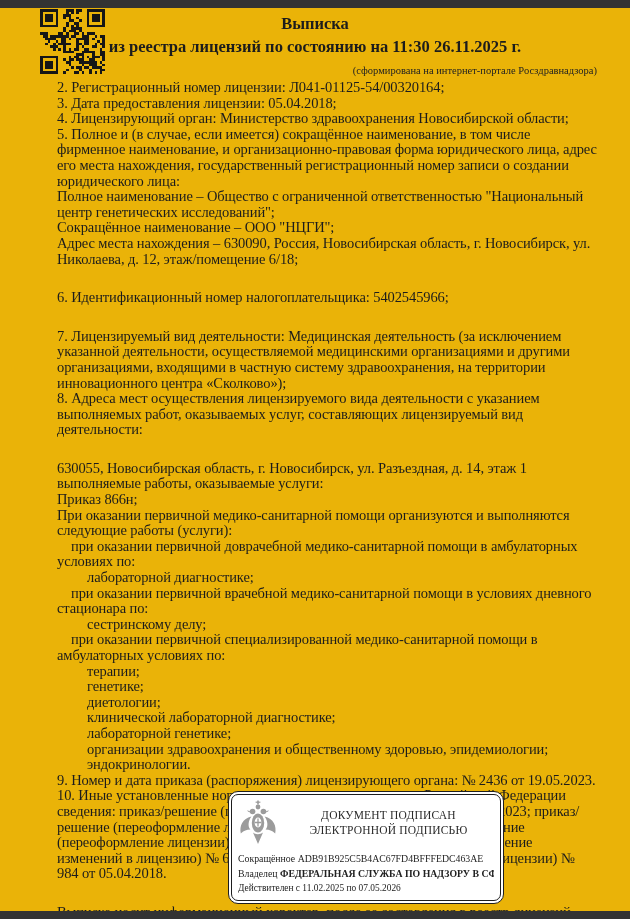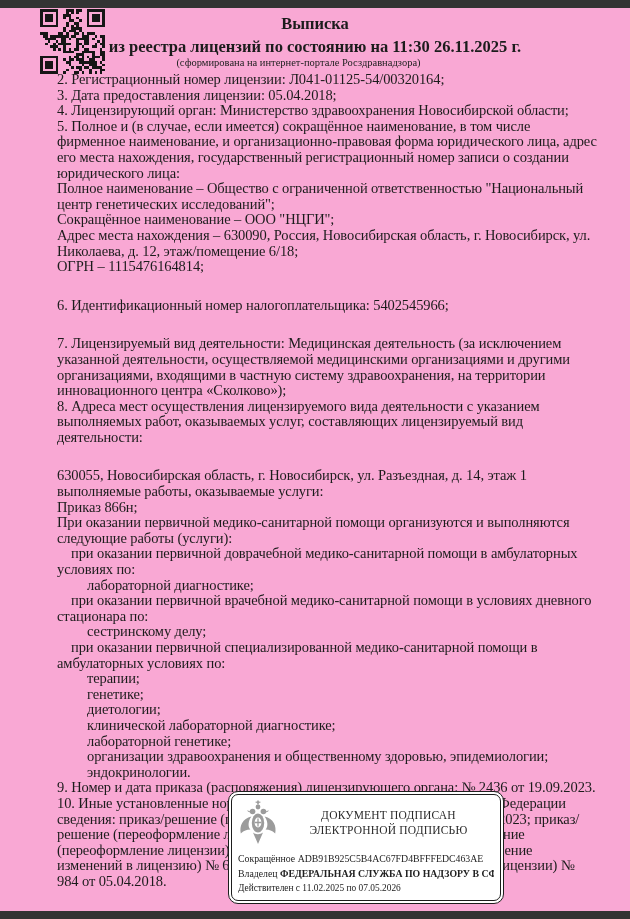--- a/index.html
+++ b/index.html
@@ -1,32 +1,32 @@
 <!DOCTYPE html>
 <html><head>
 <meta charset="utf-8">
 <style>
   html,body{margin:0;padding:0;background:#e8e8e8;}
   .screen{
     position:relative;width:630px;height:919px;margin:0 auto;
-    background:#f9a8d4;overflow:hidden;
+    background:#eab308;overflow:hidden;
     font-family:"Liberation Serif","DejaVu Serif",serif;
     color:#1c1c1c;
   }
   .edge-bar{position:absolute;left:0;width:630px;height:8px;background:#333;}
   .edge-bar.top{top:0;}
   .edge-bar.bottom{bottom:0;}
 
   .qr{position:absolute;left:40px;top:9px;width:65px;height:65px;}
   .qr svg{width:100%;height:100%;fill:#161616;shape-rendering:crispEdges;}
 
   .header{padding-top:13px;text-align:center;}
   .title{font-weight:bold;font-size:16.5px;line-height:21px;}
   .title2{font-weight:bold;font-size:16.5px;line-height:21px;margin-top:2px;}
-  .note{font-size:10.5px;text-align:center;padding-right:33px;margin-top:0;color:#222;}
+  .note{font-size:10.5px;text-align:right;padding-right:33px;margin-top:8px;color:#222;}
 
   .doc-body{
     margin:4px 32px 0 57px;
     font-size:14.5px;line-height:15.6px;
     letter-spacing:-0.1px;
   }
   .para{text-indent:0;}
   .para.i1{text-indent:14px;}
   .para.i2{text-indent:30px;}
   .para.gap{margin-top:23px;}
@@ -253,41 +253,40 @@
   </div>
 
   <div class="doc-body">
       <div class="para i0">2. Регистрационный номер лицензии: Л041-01125-54/00320164;</div>
       <div class="para i0">3. Дата предоставления лицензии: 05.04.2018;</div>
       <div class="para i0">4. Лицензирующий орган: Министерство здравоохранения Новосибирской области;</div>
       <div class="para i0">5. Полное и (в случае, если имеется) сокращённое наименование, в том числе фирменное наименование, и организационно-правовая форма юридического лица, адрес его места нахождения, государственный регистрационный номер записи о создании юридического лица:</div>
       <div class="para i0">Полное наименование – Общество с ограниченной ответственностью "Национальный центр генетических исследований";</div>
       <div class="para i0">Сокращённое наименование – ООО "НЦГИ";</div>
       <div class="para i0">Адрес места нахождения – 630090, Россия, Новосибирская область, г. Новосибирск, ул. Николаева, д. 12, этаж/помещение 6/18;</div>
-      <div class="para i0">ОГРН – 1115476164814;</div>
       <div class="para i0 gap">6. Идентификационный номер налогоплательщика: 5402545966;</div>
       <div class="para i0 gap">7. Лицензируемый вид деятельности: Медицинская деятельность (за исключением указанной деятельности, осуществляемой медицинскими организациями и другими организациями, входящими в частную систему здравоохранения, на территории инновационного центра «Сколково»);</div>
       <div class="para i0">8. Адреса мест осуществления лицензируемого вида деятельности с указанием выполняемых работ, оказываемых услуг, составляющих лицензируемый вид деятельности:</div>
       <div class="para i0 gap">630055, Новосибирская область, г. Новосибирск, ул. Разъездная, д. 14, этаж 1</div>
       <div class="para i0">выполняемые работы, оказываемые услуги:</div>
       <div class="para i0">Приказ 866н;</div>
       <div class="para i0">При оказании первичной медико-санитарной помощи организуются и выполняются следующие работы (услуги):</div>
       <div class="para i1">при оказании первичной доврачебной медико-санитарной помощи в амбулаторных условиях по:</div>
       <div class="para i2">лабораторной диагностике;</div>
       <div class="para i1">при оказании первичной врачебной медико-санитарной помощи в условиях дневного стационара по:</div>
       <div class="para i2">сестринскому делу;</div>
       <div class="para i1">при оказании первичной специализированной медико-санитарной помощи в амбулаторных условиях по:</div>
       <div class="para i2">терапии;</div>
       <div class="para i2">генетике;</div>
       <div class="para i2">диетологии;</div>
       <div class="para i2">клинической лабораторной диагностике;</div>
       <div class="para i2">лабораторной генетике;</div>
       <div class="para i2">организации здравоохранения и общественному здоровью, эпидемиологии;</div>
       <div class="para i2">эндокринологии.</div>
-      <div class="para i0">9. Номер и дата приказа (распоряжения) лицензирующего органа: № 2436 от 19.09.2023.</div>
+      <div class="para i0">9. Номер и дата приказа (распоряжения) лицензирующего органа: № 2436 от 19.05.2023.</div>
       <div class="para i0">10. Иные установленные нормативными правовыми актами Российской Федерации сведения: приказ/решение (переоформление лицензии) № 2436 от 19.09.2023; приказ/решение (переоформление лицензии) № 2294 от 05.09.2023; приказ/решение (переоформление лицензии) № 1937 от 28.07.2023; приказ/решение (внесение изменений в лицензию) № 6929 от 29.07.2022; приказ/решение (выдача лицензии) № 984 от 05.04.2018.</div>
       <div class="para i0 gap">Выписка носит информационный характер, после ее составления в реестр лицензий могли быть внесены изменения.</div>
     </div>
 
   <div class="stamp">
     <div class="stamp-inner">
       <div class="stamp-head">
         <svg class="emblem" viewBox="0 0 40 46">
           <g fill="#9b9b9b">
             <rect x="19.2" y="0.5" width="1.6" height="4"></rect>

